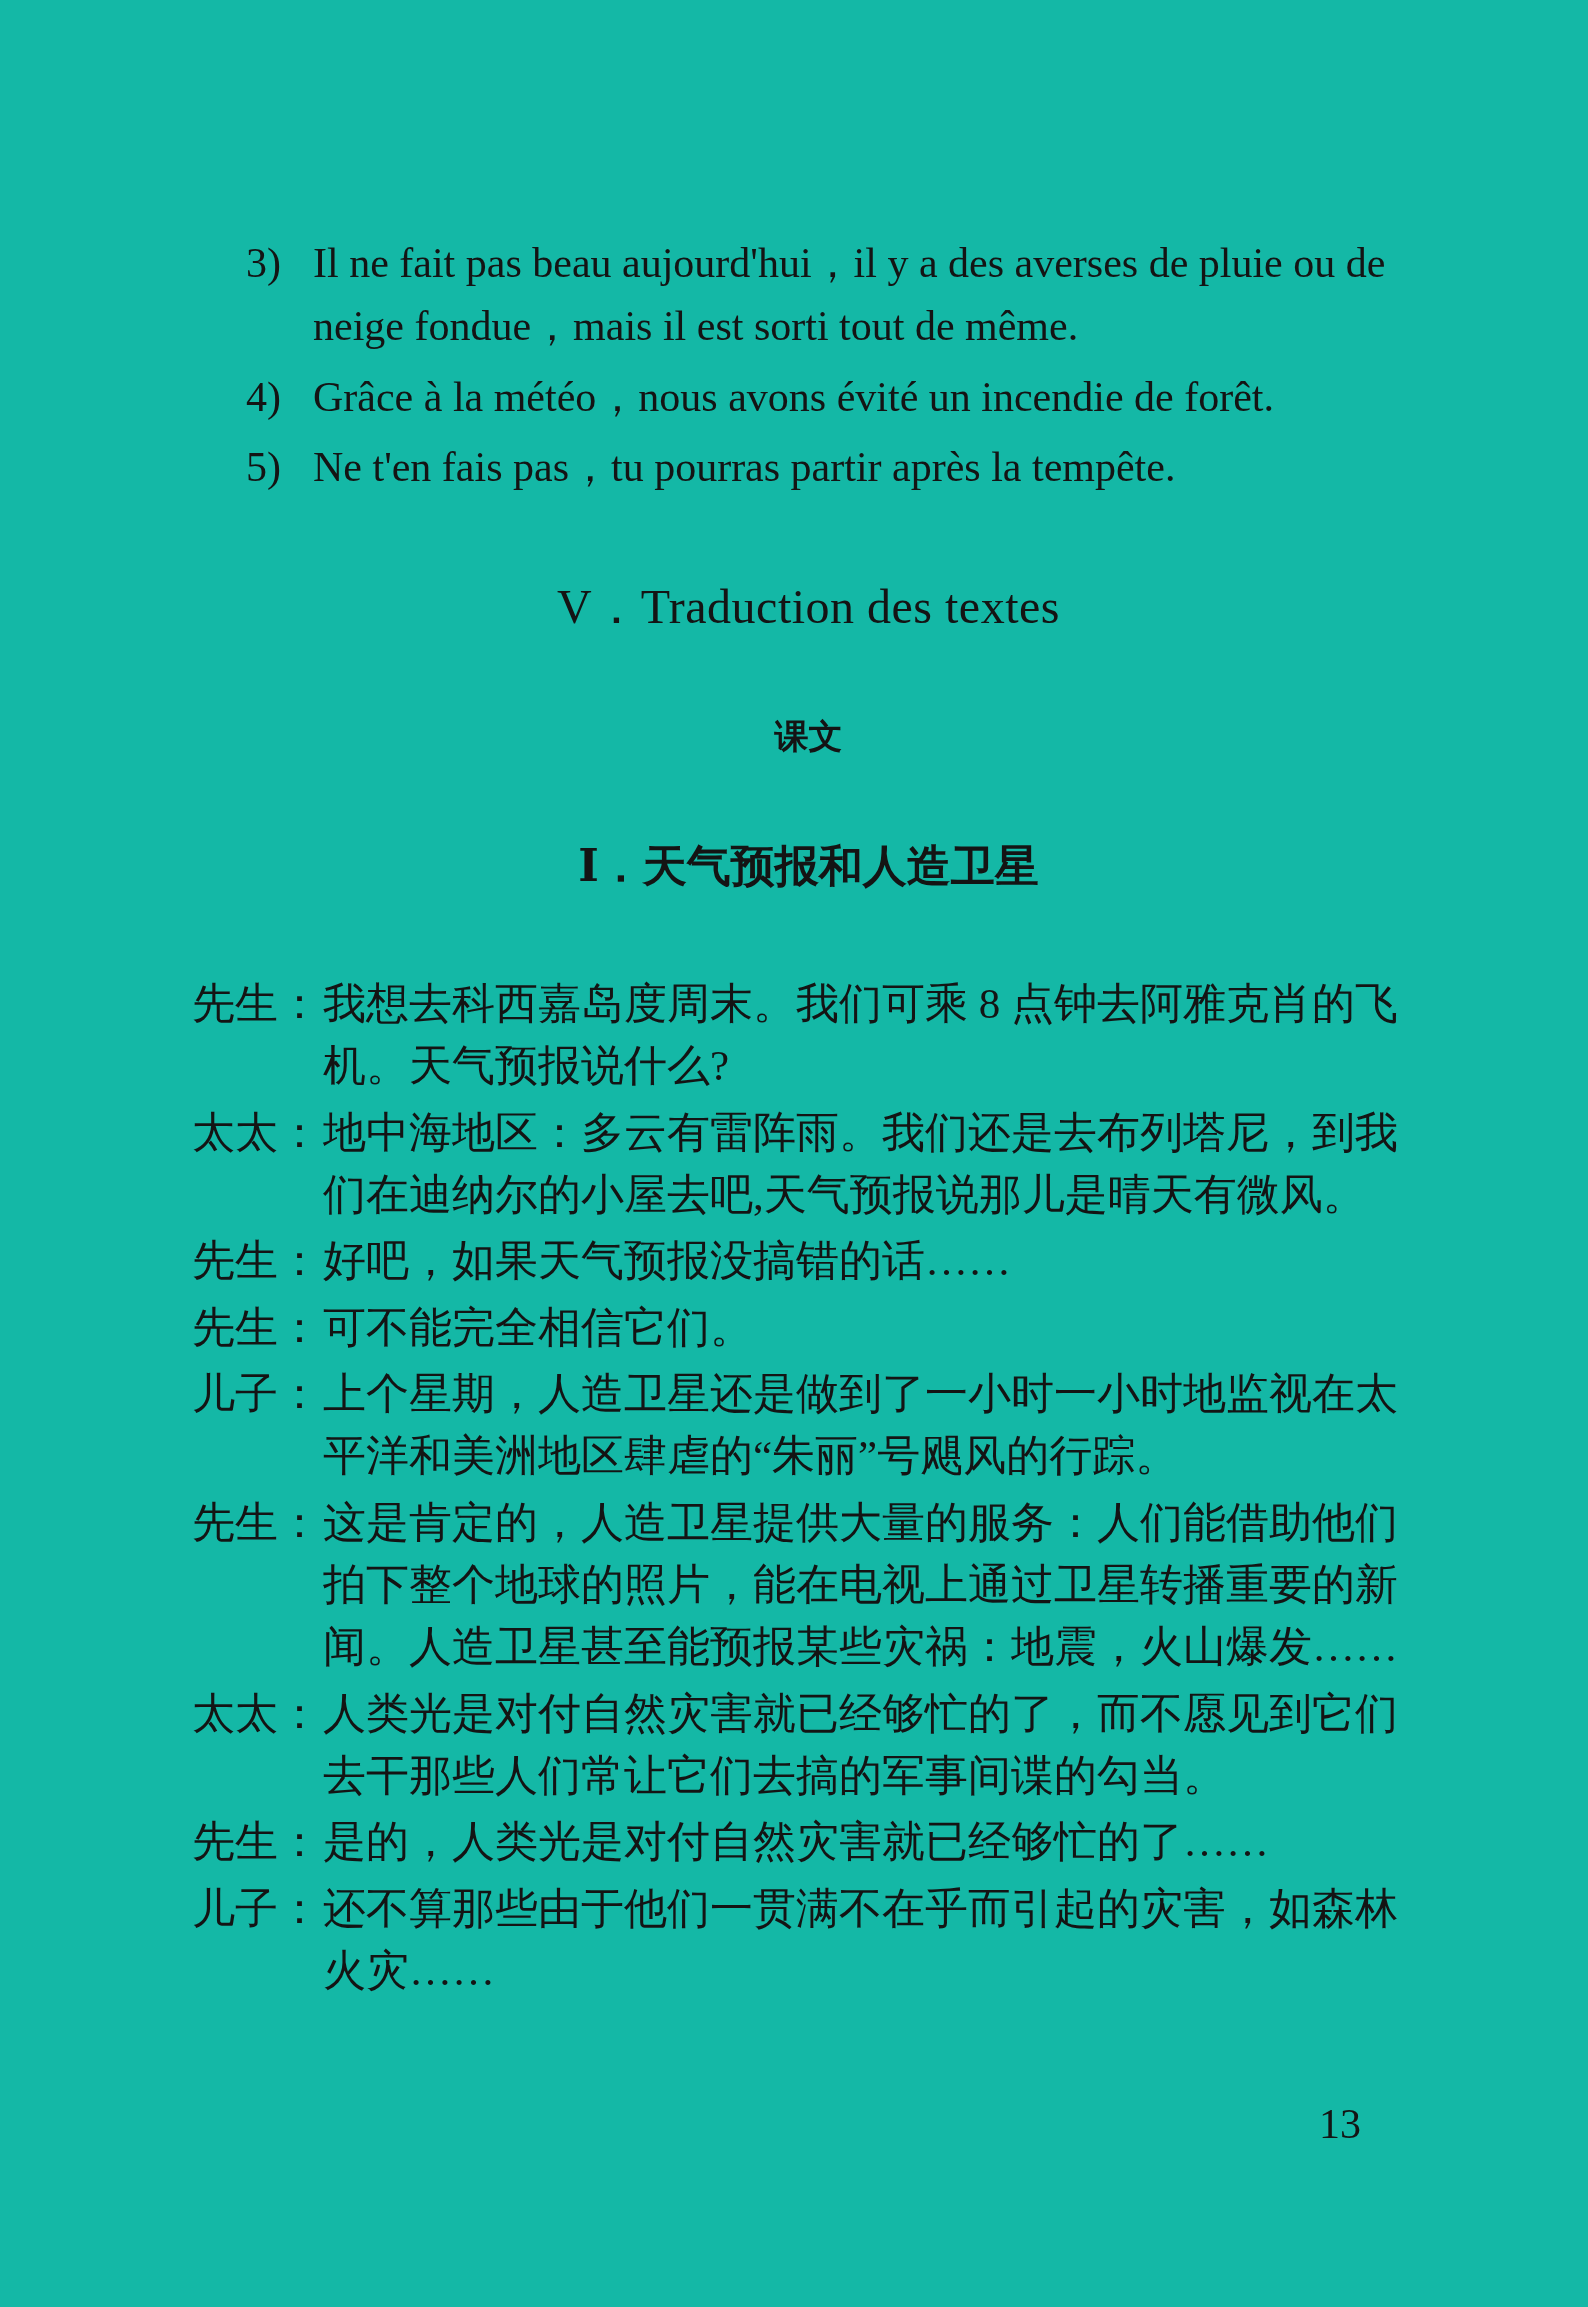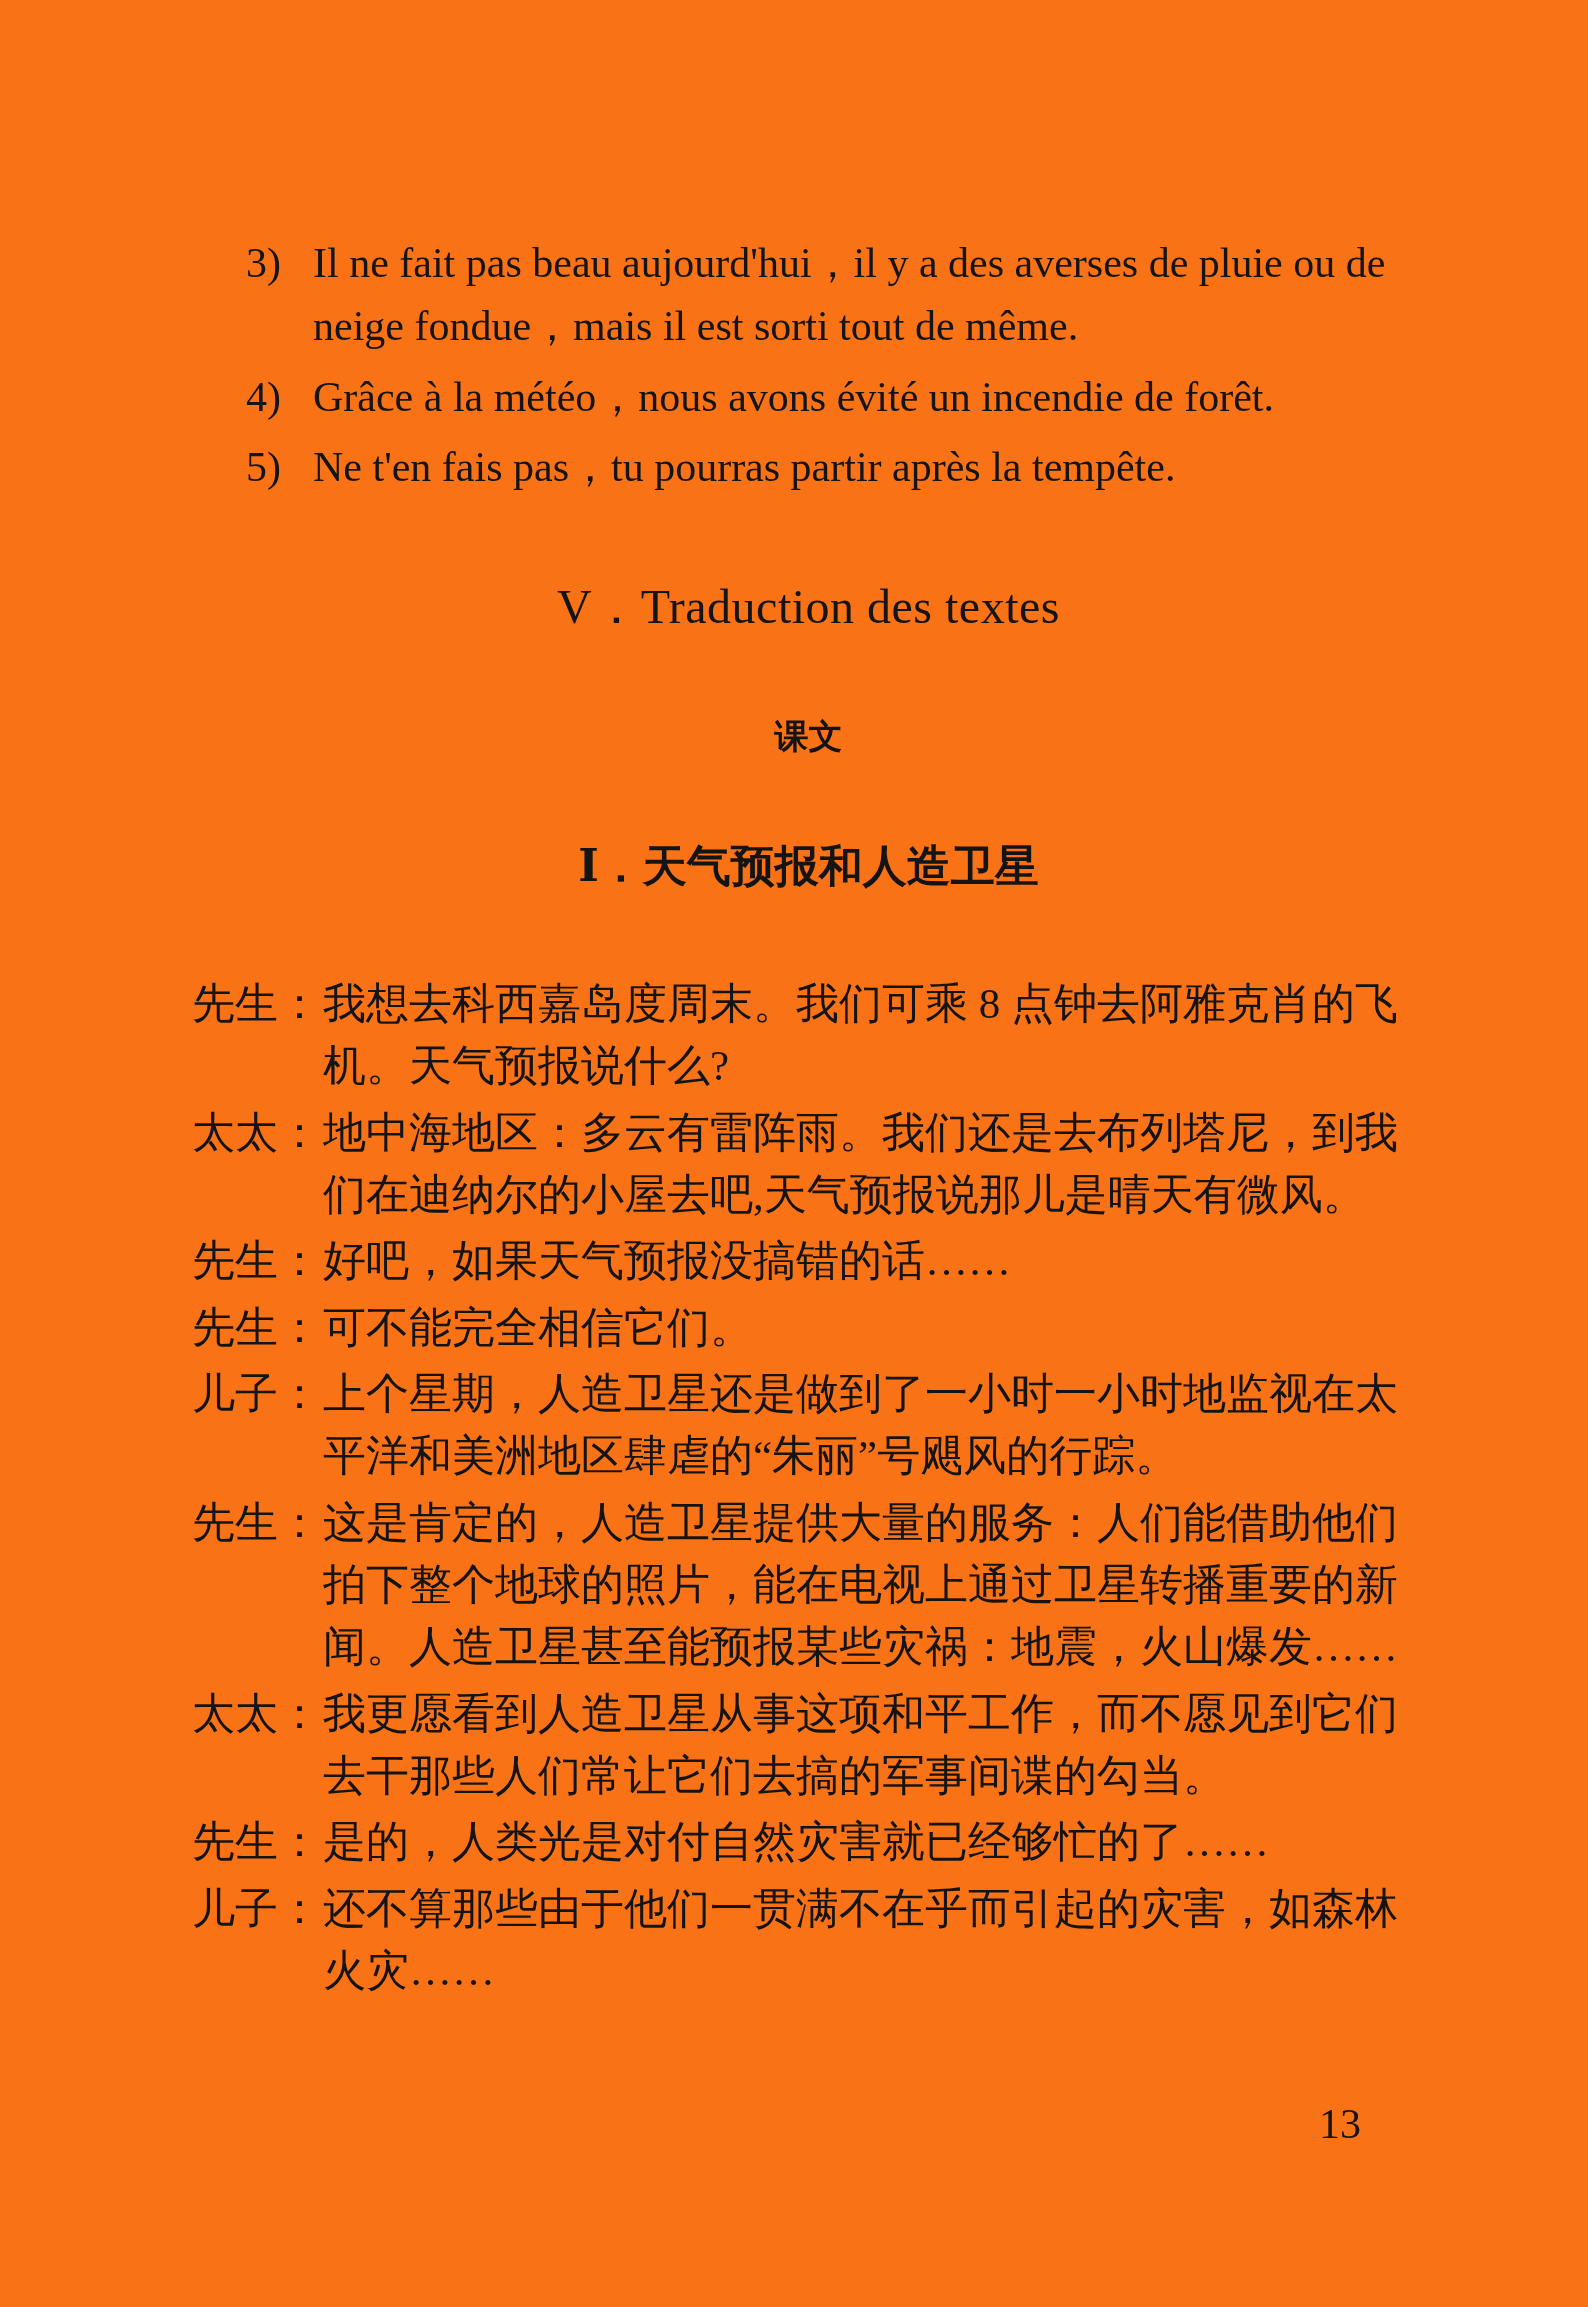--- a/index.html
+++ b/index.html
@@ -5,21 +5,21 @@
   html, body {
     margin: 0;
     padding: 0;
     background: #e8e8e8;
   }
   .page {
     position: relative;
     width: 1588px;
     height: 2307px;
     margin: 0 auto;
-    background: #f97316;
+    background: #14b8a6;
     color: #141414;
     font-family: "Liberation Serif", "DejaVu Serif", serif;
     box-sizing: border-box;
     padding: 232px 159px 0 188px;
     overflow: hidden;
   }
 
   
   .french-list {
     margin-left: 58px;
@@ -100,21 +100,21 @@
   <h2 class="heading-kewen">课文</h2>
   <h3 class="heading-text-title">Ⅰ．天气预报和人造卫星</h3>
 
   <div class="dialogue">
     <p class="dialogue-line"><span class="speaker">先生：</span><span>我想去科西嘉岛度周末。我们可乘 8 点钟去阿雅克肖的飞机。天气预报说什么?</span></p>
     <p class="dialogue-line"><span class="speaker">太太：</span><span>地中海地区：多云有雷阵雨。我们还是去布列塔尼，到我们在迪纳尔的小屋去吧,天气预报说那儿是晴天有微风。</span></p>
     <p class="dialogue-line"><span class="speaker">先生：</span><span>好吧，如果天气预报没搞错的话……</span></p>
     <p class="dialogue-line"><span class="speaker">先生：</span><span>可不能完全相信它们。</span></p>
     <p class="dialogue-line"><span class="speaker">儿子：</span><span>上个星期，人造卫星还是做到了一小时一小时地监视在太平洋和美洲地区肆虐的“朱丽”号飓风的行踪。</span></p>
     <p class="dialogue-line"><span class="speaker">先生：</span><span>这是肯定的，人造卫星提供大量的服务：人们能借助他们拍下整个地球的照片，能在电视上通过卫星转播重要的新闻。人造卫星甚至能预报某些灾祸：地震，火山爆发……</span></p>
-    <p class="dialogue-line"><span class="speaker">太太：</span><span>我更愿看到人造卫星从事这项和平工作，而不愿见到它们去干那些人们常让它们去搞的军事间谍的勾当。</span></p>
+    <p class="dialogue-line"><span class="speaker">太太：</span><span>人类光是对付自然灾害就已经够忙的了，而不愿见到它们去干那些人们常让它们去搞的军事间谍的勾当。</span></p>
     <p class="dialogue-line"><span class="speaker">先生：</span><span>是的，人类光是对付自然灾害就已经够忙的了……</span></p>
     <p class="dialogue-line"><span class="speaker">儿子：</span><span>还不算那些由于他们一贯满不在乎而引起的灾害，如森林火灾……</span></p>
   </div>
 
   <div class="page-number">13</div>
 
 </div>
 
 
 </body></html>

